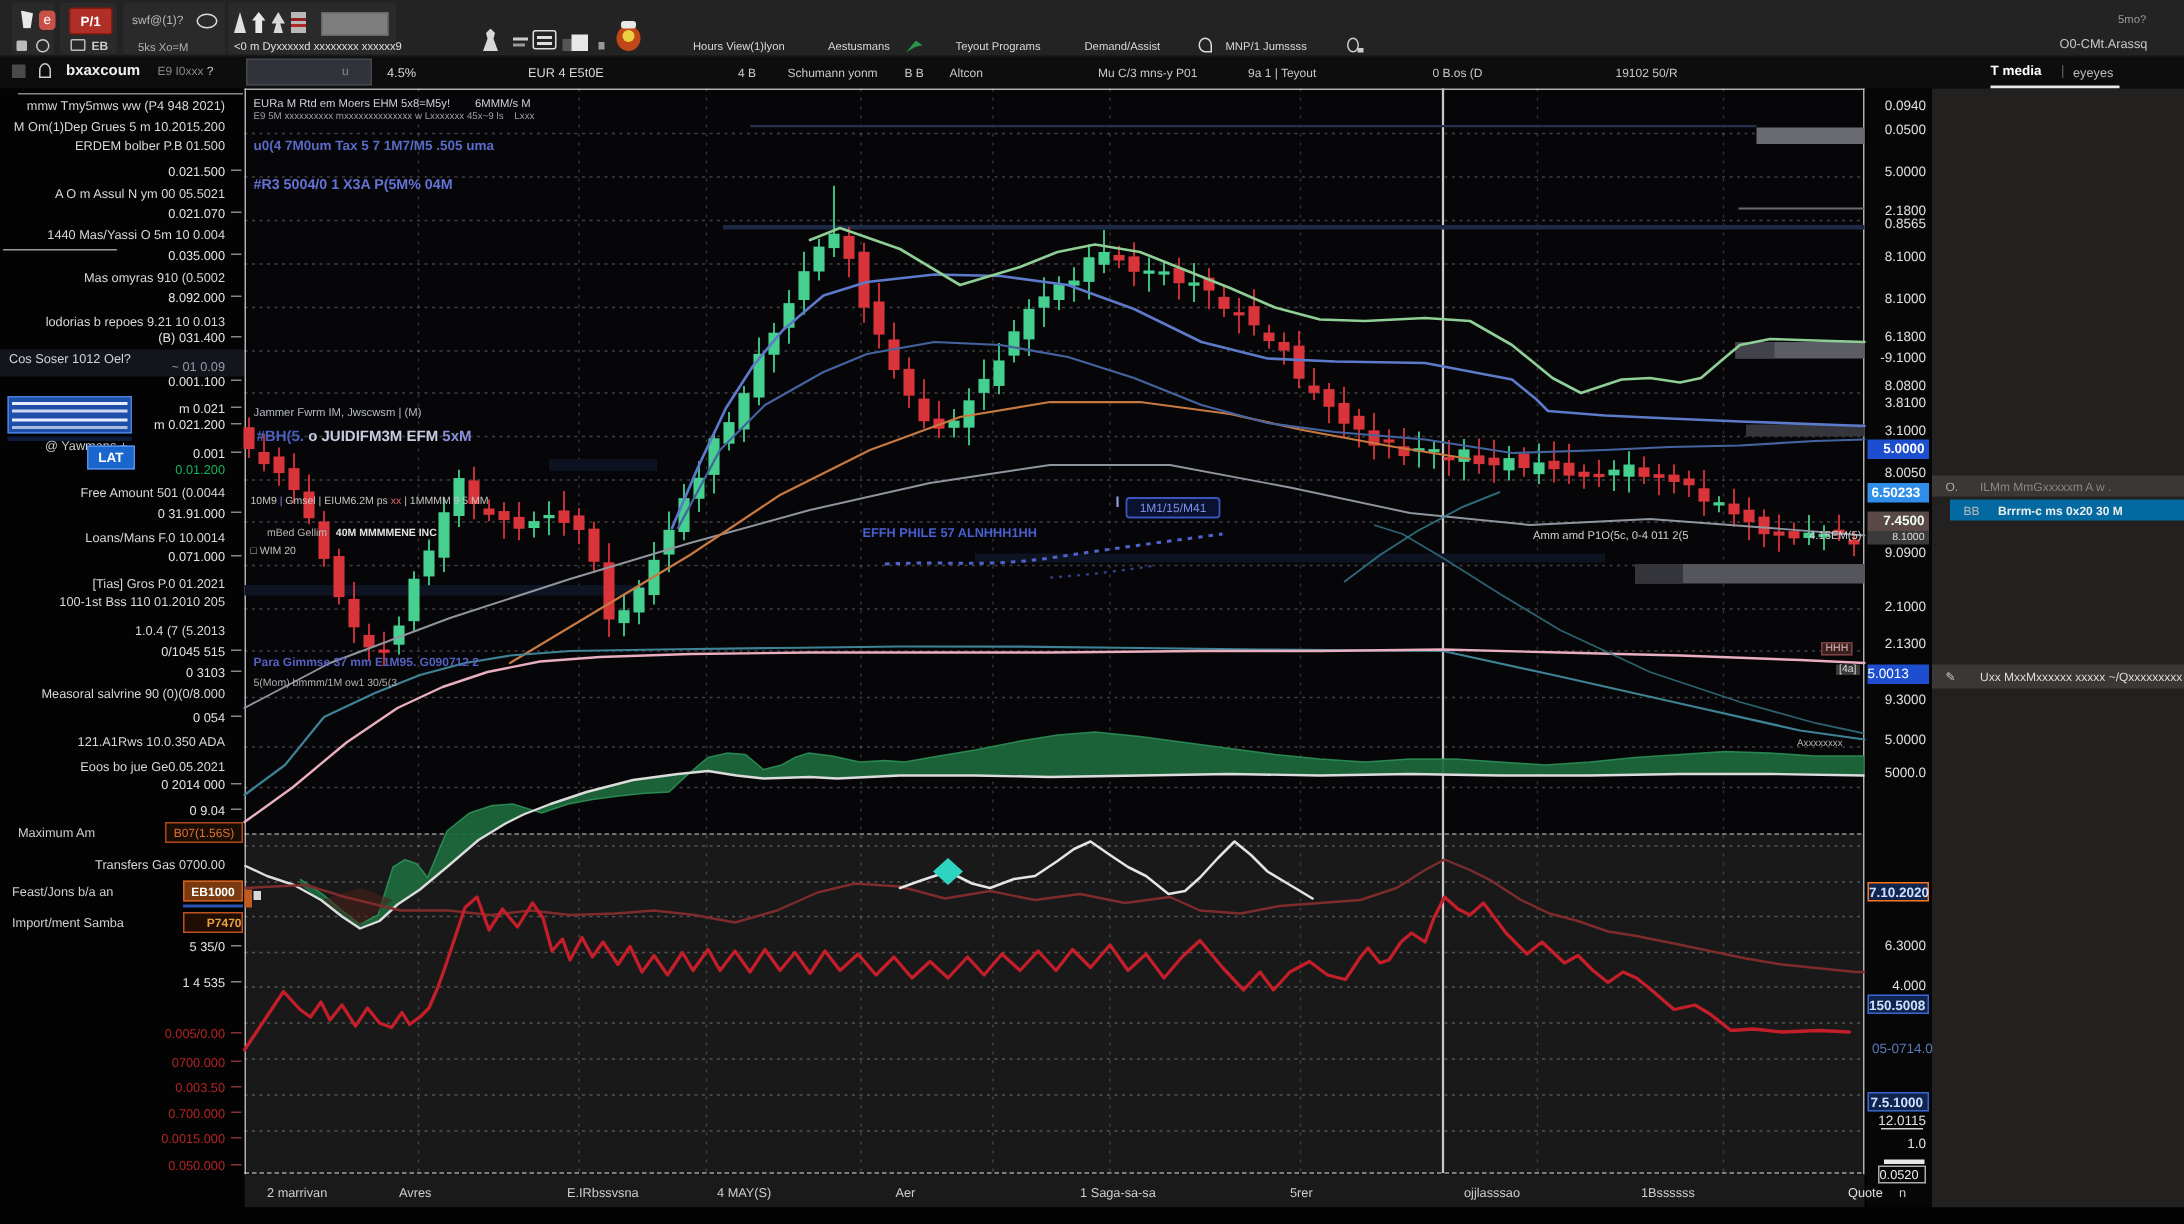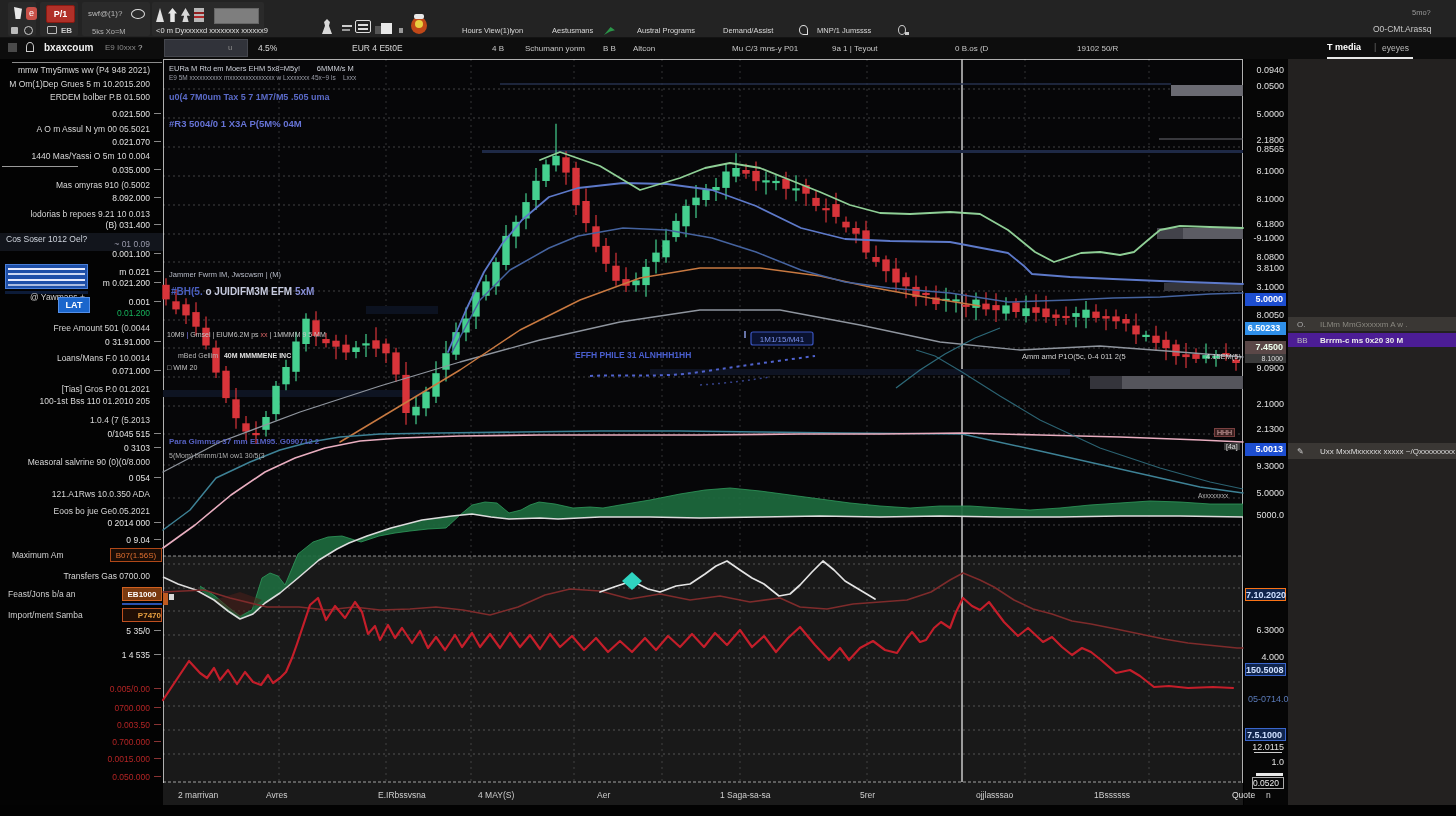--- a/index.html
+++ b/index.html
@@ -44,21 +44,21 @@
   <div style="position:absolute;left:358px;top:28px;width:10px;height:2px;background:#ddd"></div>
   <div style="position:absolute;left:375px;top:26px;width:9px;height:8px;background:#555"></div>
   <div style="position:absolute;left:381px;top:23px;width:11px;height:11px;background:#e8e8e8"></div>
   <div style="position:absolute;left:399px;top:28px;width:4px;height:5px;background:#999"></div>
   <div style="position:absolute;left:411px;top:17px;width:16px;height:17px;background:#c04818;border-radius:50%"></div>
   <div style="position:absolute;left:414px;top:14px;width:10px;height:5px;background:#e8e8e8;border-radius:2px"></div>
   <div style="position:absolute;left:415px;top:20px;width:8px;height:8px;background:#e8d040;border-radius:50%"></div>
   <div class="mi" style="left:462px">Hours View(1)lyon</div>
   <div class="mi" style="left:552px">Aestusmans</div>
   <div style="position:absolute;left:604px;top:27px;width:11px;height:8px;background:#2a9548;clip-path:polygon(0 100%,60% 0,100% 40%,55% 55%)"></div>
-  <div class="mi" style="left:637px">Austral Programs</div>
+  <div class="mi" style="left:637px">Teyout Programs</div>
   <div class="mi" style="left:723px">Demand/Assist</div>
   <div style="position:absolute;left:799px;top:25px;width:9px;height:10px;border:1.5px solid #ddd;border-radius:50% 50% 0 50%"></div>
   <div class="mi" style="left:817px">MNP/1 Jumssss</div>
   <div style="position:absolute;left:898px;top:25px;width:8px;height:10px;border:1.5px solid #ccc;border-radius:50%"></div>
   <div style="position:absolute;left:905px;top:32px;width:4px;height:3px;background:#ccc"></div>
   <div style="position:absolute;left:1412px;top:8px;color:#999;font-size:7.5px">5mo?</div>
   <div style="position:absolute;left:1373px;top:24px;color:#c8c8c8;font-size:8.5px">O0-CMt.Arassq</div>
 </div>
 <div class="tb2">
   <div style="position:absolute;left:8px;top:5px;width:9px;height:9px;background:#4a4a4a"></div>
@@ -169,21 +169,21 @@
 <div style="position:absolute;top:544px;left:122px;width:40px;height:2px;background:#2a52b0"></div>
 <div class="lr" style="top:551px;left:8px;right:auto;color:#d0d0d0">Import/ment Samba</div>
 <div style="position:absolute;top:549px;left:122px;width:40px;height:14px;border:1px solid #c05020;background:#200e05;color:#e8a040;font-size:8px;font-weight:bold;text-align:right;line-height:13px">P7470</div>
 
 </div>
 <div style="position:absolute;top:59px;left:1288px;width:168px;height:746px;background:#232120">
   <div style="position:absolute;top:258px;left:0;right:0;height:14px;background:#3a3734">
     <span style="position:absolute;left:9px;top:3px;color:#aaa;font-size:8px">O.</span>
     <span style="position:absolute;left:32px;top:3px;color:#8a8880;font-size:8px">ILMm MmGxxxxxm A w .</span>
   </div>
-  <div style="position:absolute;top:274px;left:0;right:0;height:14px;background:#4c1d95">
+  <div style="position:absolute;top:274px;left:12px;right:0;height:14px;background:#0369a1">
     <span style="position:absolute;left:9px;top:3px;color:#bbb;font-size:8px">BB</span>
     <span style="position:absolute;left:32px;top:3px;color:#ececec;font-size:8px;font-weight:bold">Brrrm-c ms 0x20 30 M</span>
   </div>
   <div style="position:absolute;top:384px;left:0;right:0;height:16px;background:#3a3734">
     <span style="position:absolute;left:9px;top:4px;color:#ccc;font-size:8px">✎</span>
     <span style="position:absolute;left:32px;top:4px;color:#dddddd;font-size:8px">Uxx MxxMxxxxxx xxxxx ~/Qxxxxxxxxx</span>
   </div>
 </div>
 <div style="position:absolute;top:59px;left:163px;width:1080px;height:724px;background:#060608;border:1px solid #b0b0b0;border-bottom:none"></div>
 <div style="position:absolute;top:556px;left:164px;width:1078px;height:227px;background:#191919"></div>
@@ -495,21 +495,21 @@
 <div class="ct" style="top:74px;left:169px;font-size:6.5px;color:#9a9da8">E9 5M xxxxxxxxxx mxxxxxxxxxxxxxx w Lxxxxxxx 45x~9 ls &nbsp;&nbsp; Lxxx</div>
 <div class="ct" style="top:92px;left:169px;font-size:9px;color:#5a6ac8;font-weight:bold">u0(4 7M0um Tax 5 7 1M7/M5 .505 uma</div>
 <div class="ct" style="top:118px;left:169px;font-size:9.5px;color:#6673d6;font-weight:bold">#R3 5004/0 1 X3A P(5M% 04M</div>
 <div class="ct" style="top:270px;left:169px;font-size:7.5px;color:#b8bcc8">Jammer Fwrm IM, Jwscwsm | (M)</div>
 <div class="ct" style="top:286px;left:171px;font-size:10px;color:#4a5fc0;font-weight:bold">#BH(5. <span style="color:#c8cce0">o JUIDIFM3M EFM</span> <span style="color:#8890d8">5xM</span></div>
 <div class="ct" style="top:331px;left:167px;font-size:7px;color:#c4c4c4">10M9 <span style="color:#88f">|</span> Gmsel | EIUM6.2M ps <span style="color:#d66">xx</span> | 1MMMM 9 5 MM</div>
 <div class="ct" style="top:352px;left:178px;font-size:7px;color:#b8b8b8">mBed Gellim &nbsp; <span style="color:#e0e0e0;font-weight:bold">40M MMMMENE INC</span></div>
 <div class="ct" style="top:364px;left:167px;font-size:7px;color:#c0c0c0">□ WIM 20</div>
 <div class="ct" style="top:437px;left:169px;font-size:8px;color:#5560c0;font-weight:bold">Para Gimmse 37 mm E1M95. G090712 2</div>
 <div class="ct" style="top:452px;left:169px;font-size:7px;color:#b0b0b0">5(Mom) bmmm/1M ow1 30/5(3</div>
-<div class="ct" style="top:350px;left:575px;font-size:8.5px;color:#4a5fd0;font-weight:bold">EFFH PHILE 31 ALNHHH1HH</div>
+<div class="ct" style="top:350px;left:575px;font-size:8.5px;color:#4a5fd0;font-weight:bold">EFFH PHILE 57 ALNHHH1HH</div>
 <div class="ct" style="top:352px;left:1022px;font-size:7.5px;color:#d0d0d0">Amm amd P1O(5c, 0-4 011 2(5</div>
 <div class="ct" style="top:352px;left:1206px;font-size:7.5px;color:#d0d0d0">4.15EM(5)</div>
 <div class="ct" style="top:492px;left:1198px;font-size:6.5px;color:#b0b0b0">Axxxxxxxx</div>
 <div class="ct" style="top:428px;left:1214px;font-size:7px;color:#e0b0b0;background:#3a2020;border:1px solid #7a4040;padding:0 2px">HHH</div>
 <div class="ct" style="top:443px;left:1224px;font-size:7px;color:#ddd;background:#3a3a3a;padding:0 2px">[4a]</div>
 <div style="position:absolute;top:59px;left:1244px;width:44px;height:746px;background:#060606">
 <div class="al" style="top:6px">0.0940</div>
     <div class="al" style="top:22px">0.0500</div>
     <div class="al" style="top:50px">5.0000</div>
     <div class="al" style="top:76px">2.1800</div>
@@ -528,21 +528,21 @@
     <div class="al" style="top:402px">9.3000</div>
     <div class="al" style="top:429px">5.0000</div>
     <div class="al" style="top:451px">5000.0</div>
     <div class="al" style="top:566px">6.3000</div>
     <div class="al" style="top:593px">4.000</div>
     <div class="al" style="top:683px">12.0115</div>
     <div class="al" style="top:698px">1.0</div>
     <div style="position:absolute;top:234px;left:1px;right:2px;height:13px;background:#1d4ed0;color:#fff;font-size:9px;text-align:right;padding-right:3px;line-height:12px;font-weight:bold">5.0000</div>
     <div style="position:absolute;top:263px;left:1px;right:2px;height:13px;background:#2f8fe8;color:#fff;font-size:9px;text-align:center;padding-right:3px;line-height:12px;font-weight:bold">6.50233</div>
     <div style="position:absolute;top:282px;left:1px;right:2px;height:13px;background:#5a4747;color:#efe;font-size:9px;text-align:right;padding-right:3px;line-height:12px;font-weight:bold">7.4500</div>
-    <div style="position:absolute;top:384px;left:1px;right:2px;height:13px;background:#1d4ed0;color:#fff;font-size:9px;text-align:right;padding-right:3px;line-height:12px;font-weight:bold">5.0013</div>
+    <div style="position:absolute;top:384px;left:1px;right:2px;height:13px;background:#1d4ed0;color:#fff;font-size:9px;text-align:left;padding-right:3px;line-height:12px;font-weight:normal">5.0013</div>
     <div style="position:absolute;top:529px;left:1px;right:2px;height:13px;background:#10254d;border:1px solid #f97316;color:#cfe0ff;font-size:9px;text-align:right;padding-right:3px;line-height:12px;font-weight:bold">7.10.2020</div>
     <div style="position:absolute;top:604px;left:1px;right:2px;height:13px;background:#10254d;border:1px solid #3a66cc;color:#cfe0ff;font-size:9px;text-align:right;padding-right:3px;line-height:12px;font-weight:bold">150.5008</div>
     <div style="position:absolute;top:669px;left:1px;right:2px;height:13px;background:#10254d;border:1px solid #3a66cc;color:#cfe0ff;font-size:9px;text-align:right;padding-right:3px;line-height:12px;font-weight:bold">7.5.1000</div>
     <div style="position:absolute;top:295px;left:1px;right:2px;height:9px;background:#3a3a3a;color:#ddd;font-size:7px;text-align:right;line-height:9px;padding-right:3px">8.1000</div>
     <div class="al" style="top:635px;color:#5a7ab8">05-0714.0</div>
     <div style="position:absolute;top:693px;left:10px;width:28px;height:1px;background:#cfcfcf"></div>
     <div style="position:absolute;top:714px;left:12px;width:27px;height:2.5px;background:#e8e8e8"></div>
     <div style="position:absolute;top:718px;left:8px;right:4px;height:12px;border:1px solid #aaa;color:#eee;font-size:8.5px;text-align:left;line-height:11px">0.0520</div>
 </div>
 <div style="position:absolute;top:783px;left:163px;width:1080px;height:22px;background:#1a1a1a"></div>

